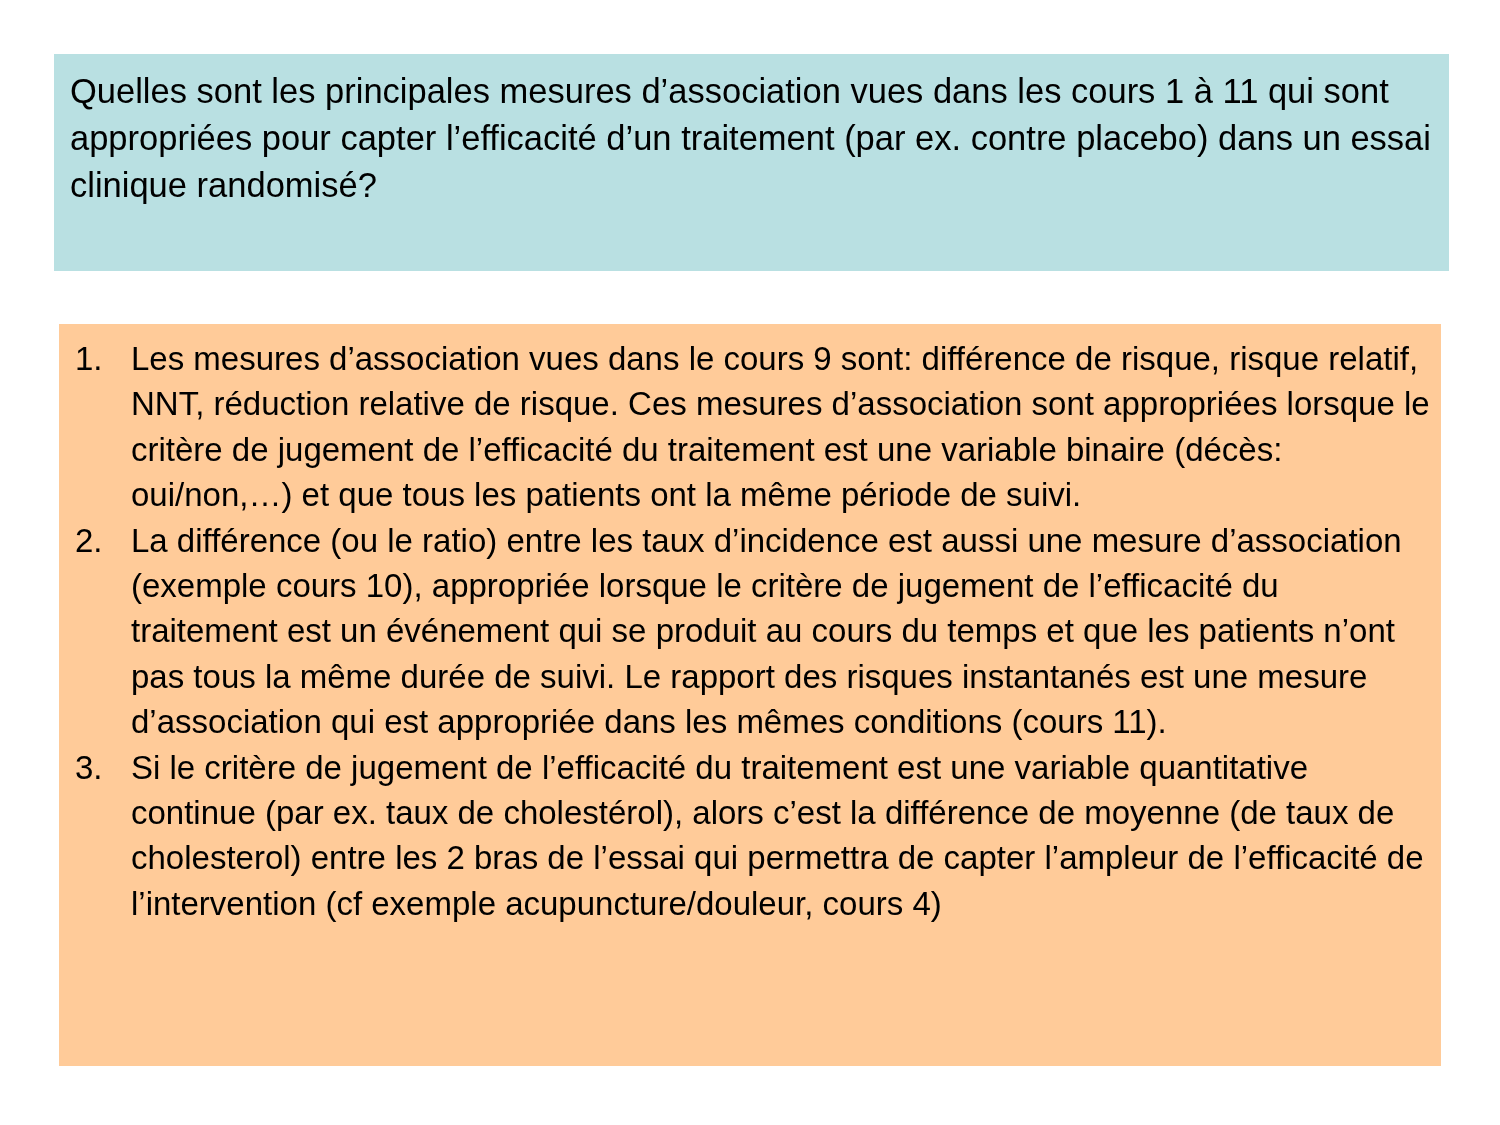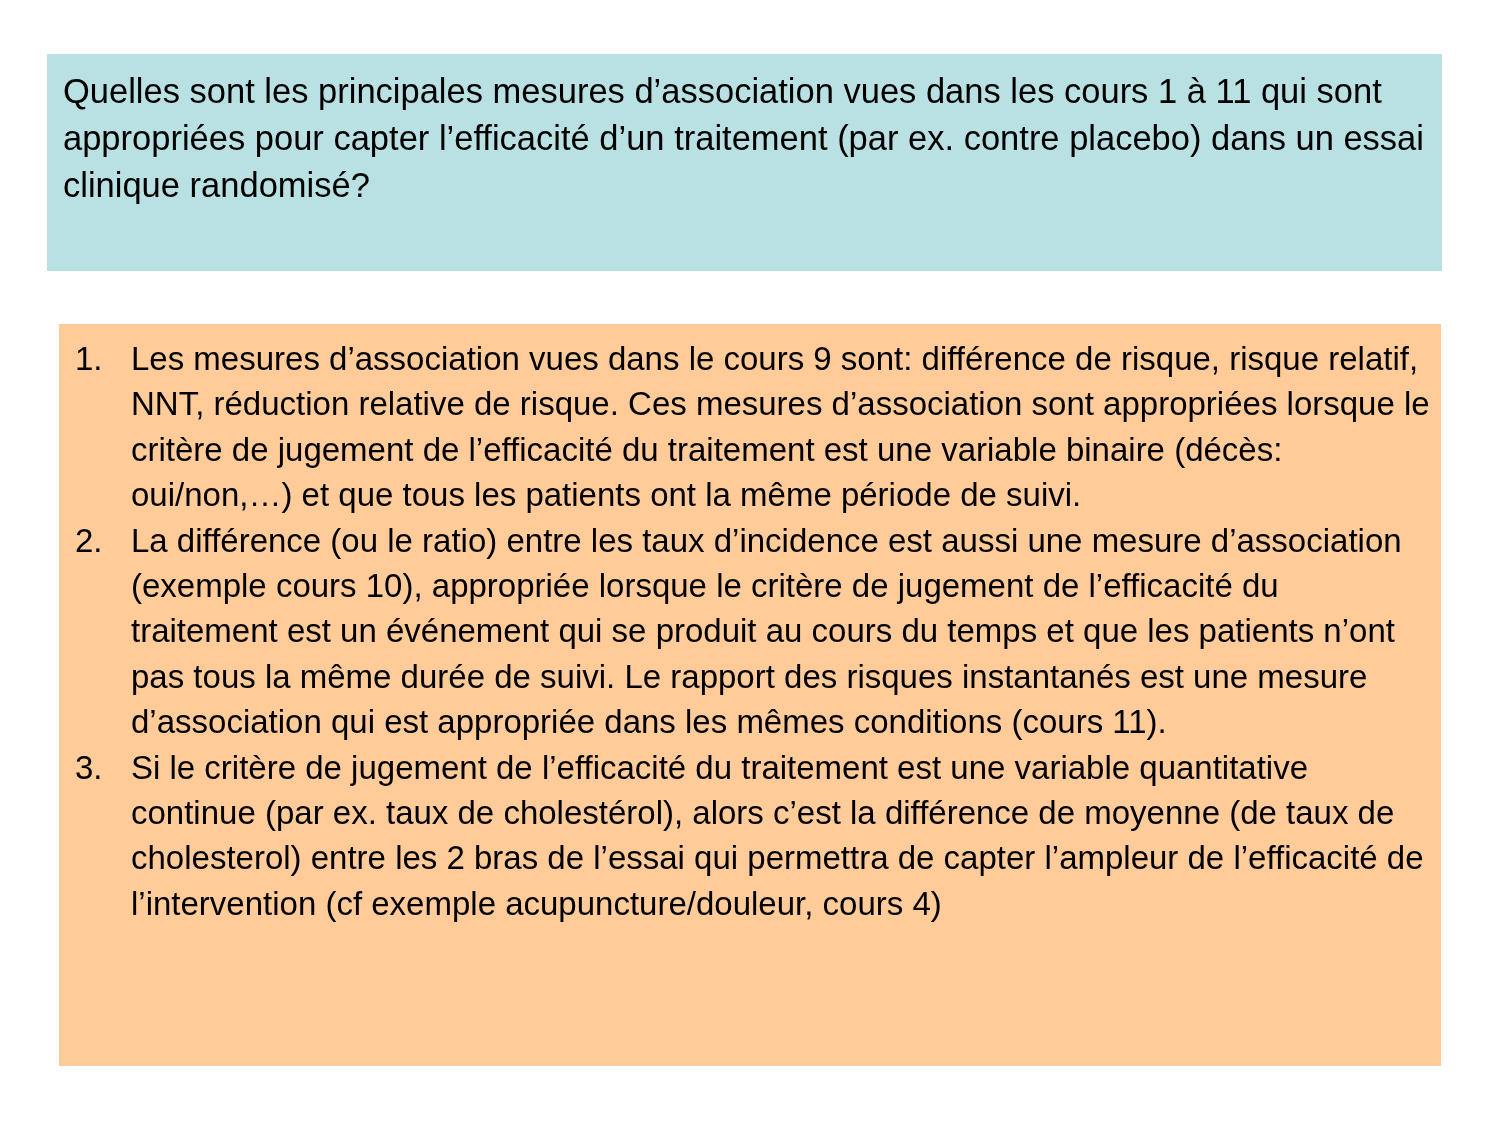--- a/index.html
+++ b/index.html
@@ -10,21 +10,21 @@
     body {
       width: 1500px;
       height: 1125px;
       position: relative;
       overflow: hidden;
       font-family: "Liberation Sans", sans-serif;
       color: #000000;
     }
     .question-box {
       position: absolute;
-      left: 47px;
+      left: 54px;
       top: 54px;
       width: 1395px;
       height: 217px;
       box-sizing: border-box;
       padding: 14px 16px 0 16px;
       font-size: 34.5px;
       line-height: 47px;
     }
     .answer-box {
       position: absolute;

